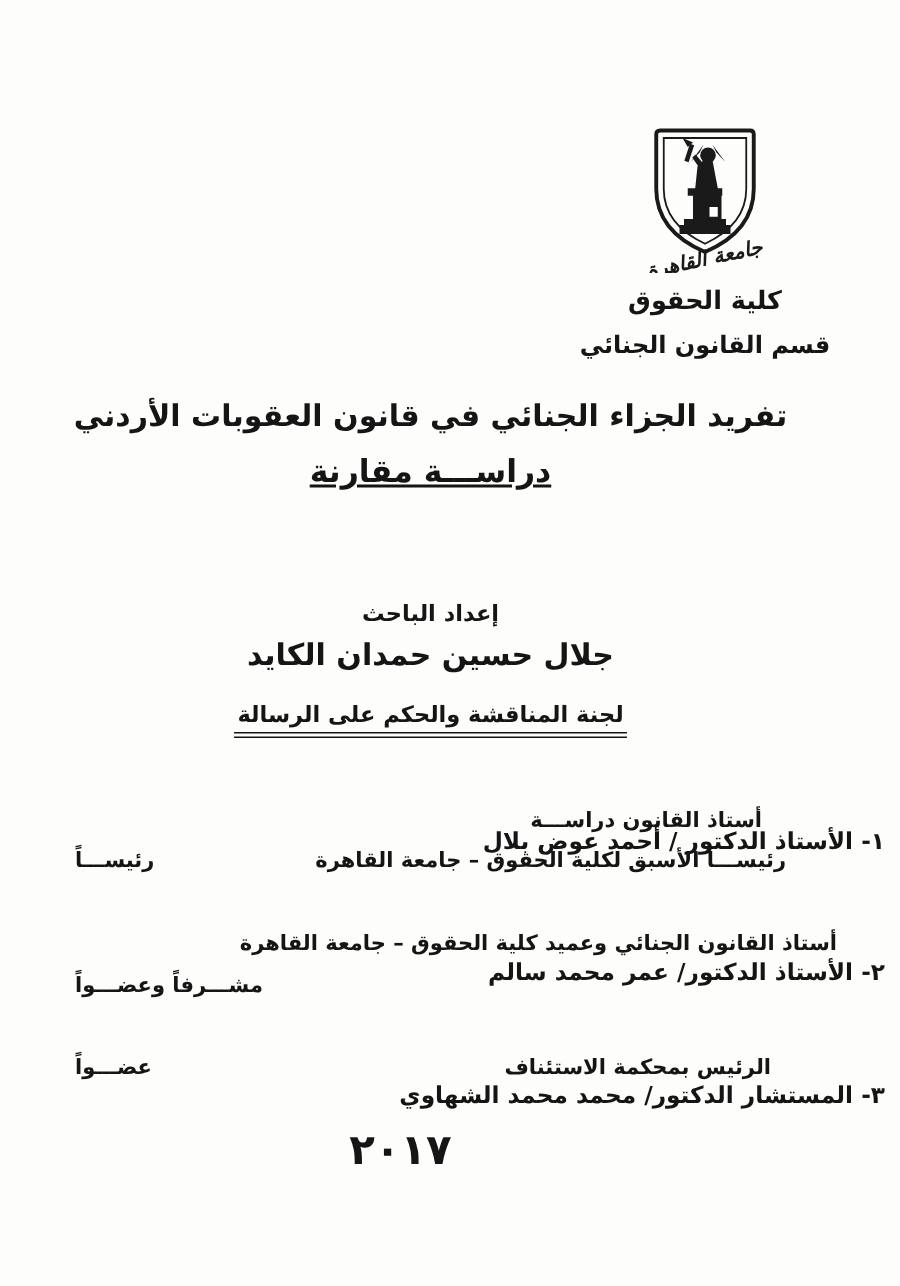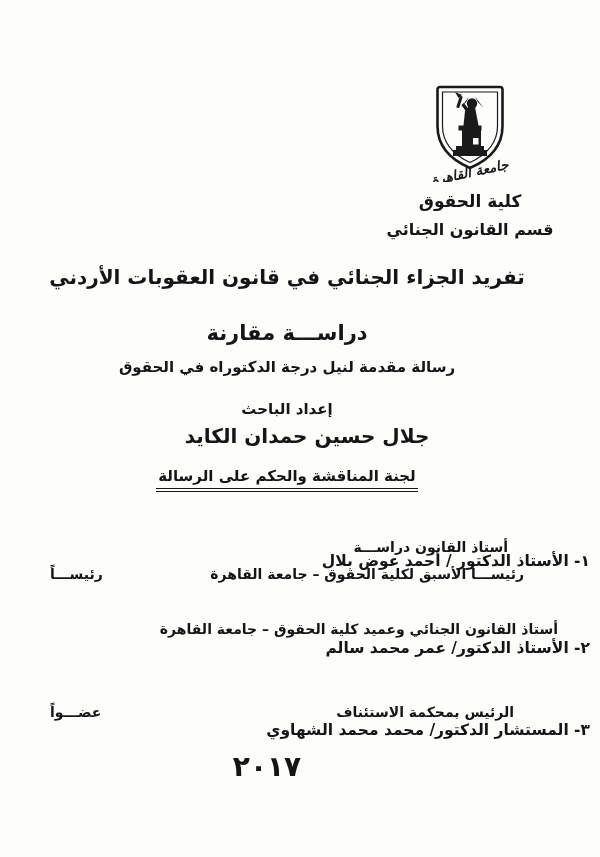--- a/index.html
+++ b/index.html
@@ -16,24 +16,24 @@
   }
   .abs{position:absolute;}
   .centercol{left:0;width:574px;text-align:center;}
   
   .header-block{top:84px;left:368px;width:204px;text-align:center;}
   .logo-svg{display:inline-block;}
   .faculty-line{font-size:17px;margin-top:5px;letter-spacing:0px;}
   .dept-line{font-size:16px;margin-top:9px;}
   
   .main-title{top:262px;font-size:20px;line-height:1.5;}
-  .subtitle{top:321px;font-size:21px;}
+  .subtitle{top:302px;font-size:21px;text-decoration:underline;}
   .thesis-note{top:358px;font-size:15px;}
   .prepared-by{top:400px;font-size:15px;}
-  .researcher{top:424px;font-size:20px;margin-left:20px;}
+  .researcher{top:424px;font-size:20px;}
   .committee-heading{top:467px;font-size:15px;}
   .dbl-underline{border-bottom:4px double #151515;padding:0 2px 3px 2px;}
   
   .c-row{position:absolute;right:10px;left:40px;text-align:right;font-size:14px;line-height:22px;}
   .c-name{font-size:15.5px;margin-top:45px;}
   .role-label{position:absolute;left:10px;top:0;font-size:14px;}
   .r-n1{top:505px;}
   .r-s1a{top:536px;padding-right:82px;}
   .r-s1b{top:563px;padding-right:66px;}
   .r-n2{top:592px;}
@@ -72,39 +72,39 @@
       </g>
 
       <text x="45" y="93" text-anchor="middle" font-size="13.5" font-weight="bold" font-style="italic" fill="#1a1a1a" transform="rotate(-12 45 90)" font-family="DejaVu Sans, sans-serif">جامعة القاهرة</text>
     </svg>
     <div class="faculty-line">كلية الحقوق</div>
     <div class="dept-line">قسم القانون الجنائي</div>
   </div>
 
   <div class="abs centercol main-title">تفريد الجزاء الجنائي في قانون العقوبات الأردني</div>
   <div class="abs centercol subtitle">دراســـة مقارنة</div>
-  <div class="abs centercol thesis-note">رسالة مقدمة لنيل درجة الدكتوراه في الحقوق</div>
 
   <div class="abs centercol prepared-by">إعداد الباحث</div>
   <div class="abs centercol researcher">جلال حسين حمدان الكايد</div>
 
   <div class="abs centercol committee-heading">
     <span class="dbl-underline">لجنة المناقشة والحكم على الرسالة</span>
   </div>
 
   <div class="c-row c-name r-n1">١- الأستاذ الدكتور / أحمد عوض بلال</div>
   <div class="c-row r-s1a">أستاذ القانون دراســـة</div>
   <div class="c-row r-s1b">
     <span>رئيســـا الأسبق لكلية الحقوق – جامعة القاهرة</span>
     <span class="role-label">رئيســـاً</span>
   </div>
 
   <div class="c-row c-name r-n2">٢- الأستاذ الدكتور/ عمر محمد سالم</div>
   <div class="c-row r-s2a">أستاذ القانون الجنائي وعميد كلية الحقوق – جامعة القاهرة</div>
   <div class="c-row r-s2b">
+    <span class="role-label">مشـــرفاً وعضـــواً</span>
   </div>
 
   <div class="c-row c-name r-n3">٣- المستشار الدكتور/ محمد محمد الشهاوي</div>
   <div class="c-row r-s3a">
     <span>الرئيس بمحكمة الاستئناف</span>
     <span class="role-label">عضـــواً</span>
   </div>
 
   <div class="abs year">٢٠١٧</div>
 

